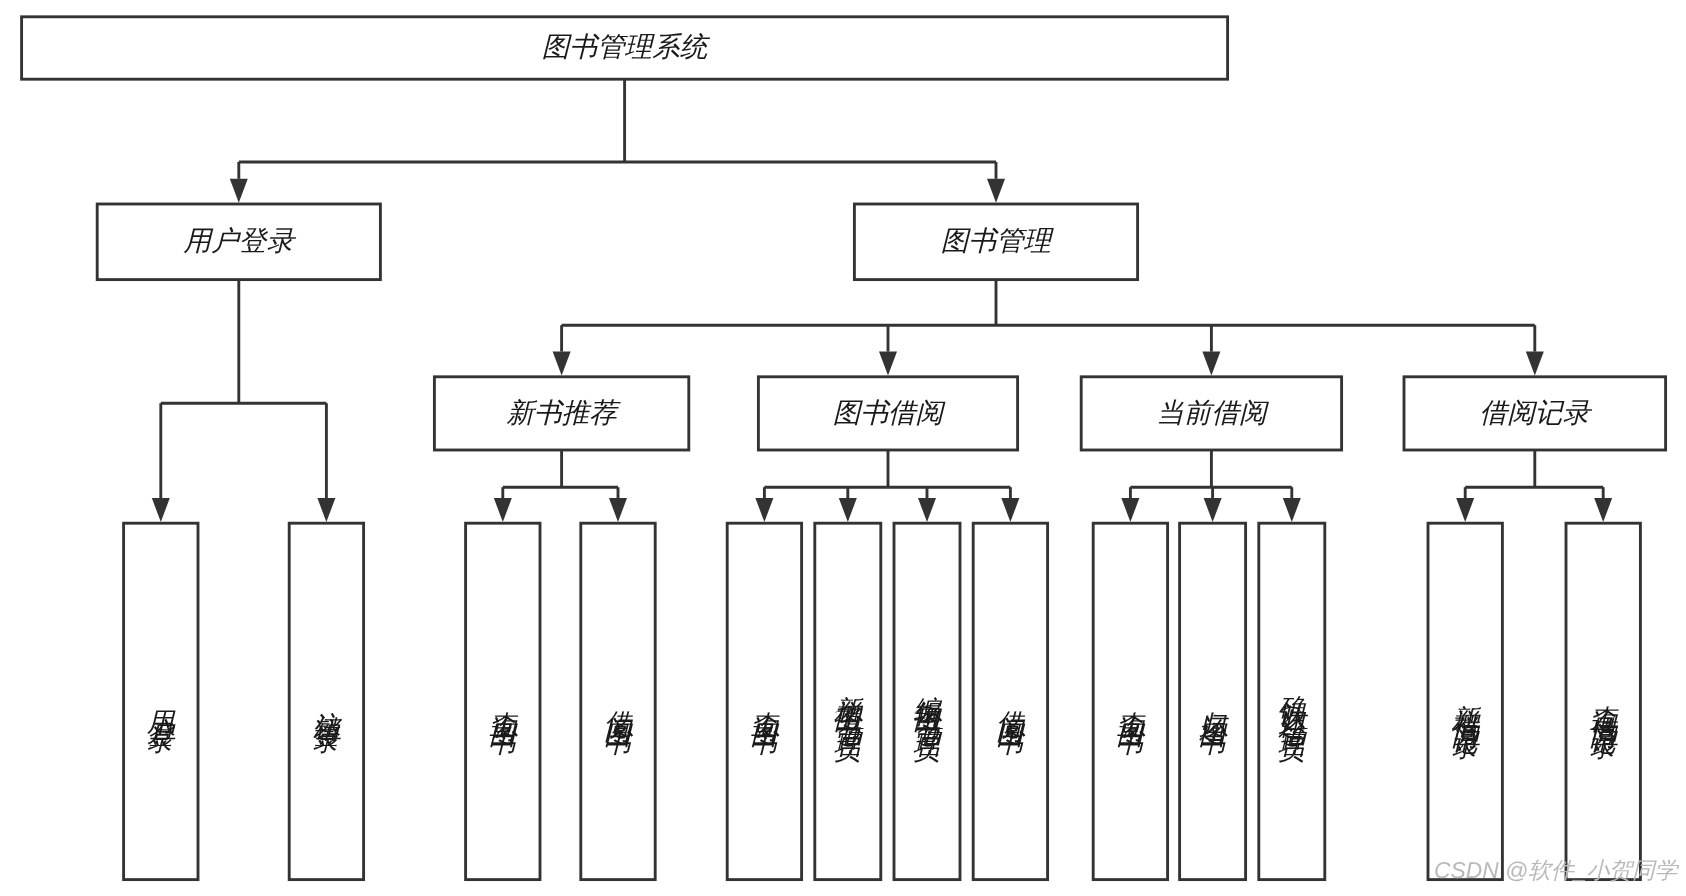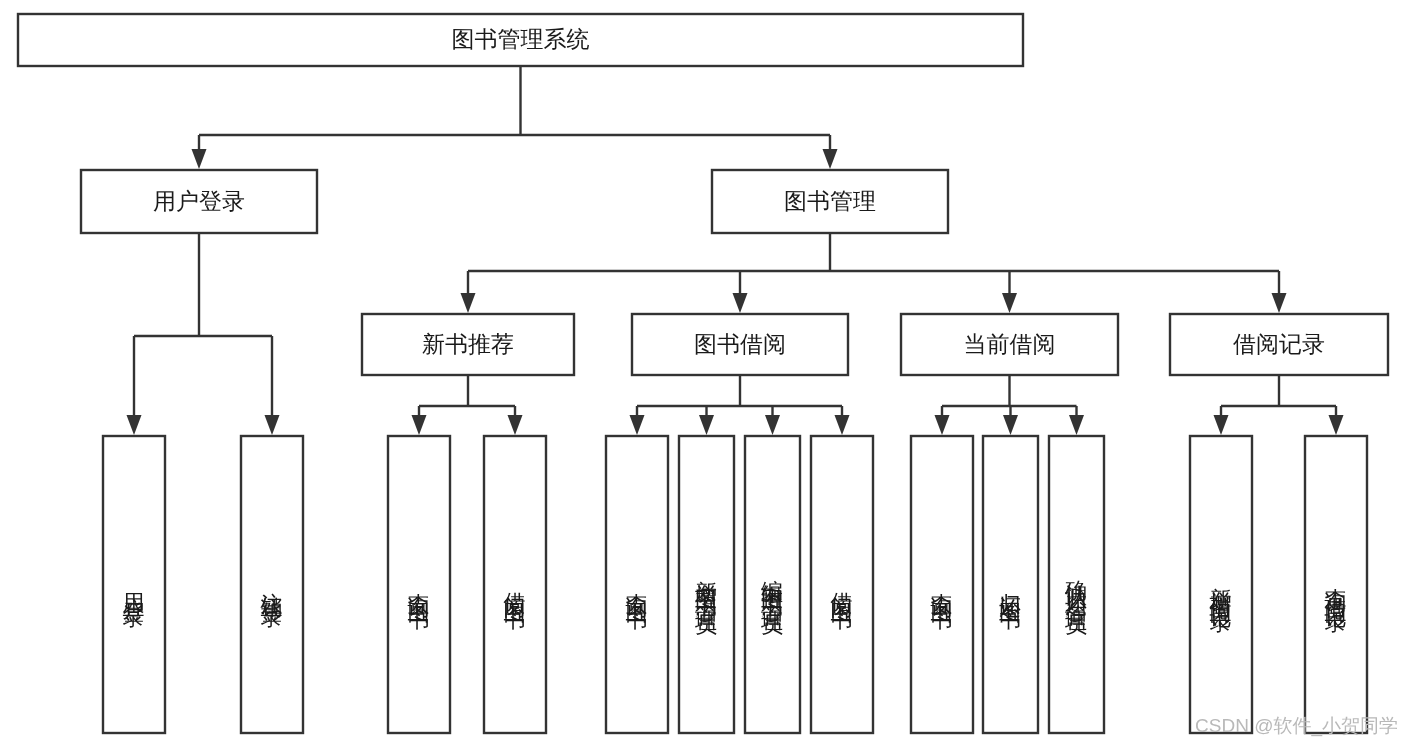--- a/index.html
+++ b/index.html
@@ -11,20 +11,21 @@
     width: 1405px;
     height: 747px;
     font-family: "Liberation Sans", "DejaVu Sans", sans-serif;
     overflow: hidden;
     position: relative;
   }
   #diagram-root {
     position: relative;
     width: 1405px;
     height: 535px;
+    font-style: italic;
   }
   svg#tree-svg {
     position: absolute;
     top: 0;
     left: 0;
     width: 1405px;
     height: 747px;
     display: block;
   }
   .node-box {

